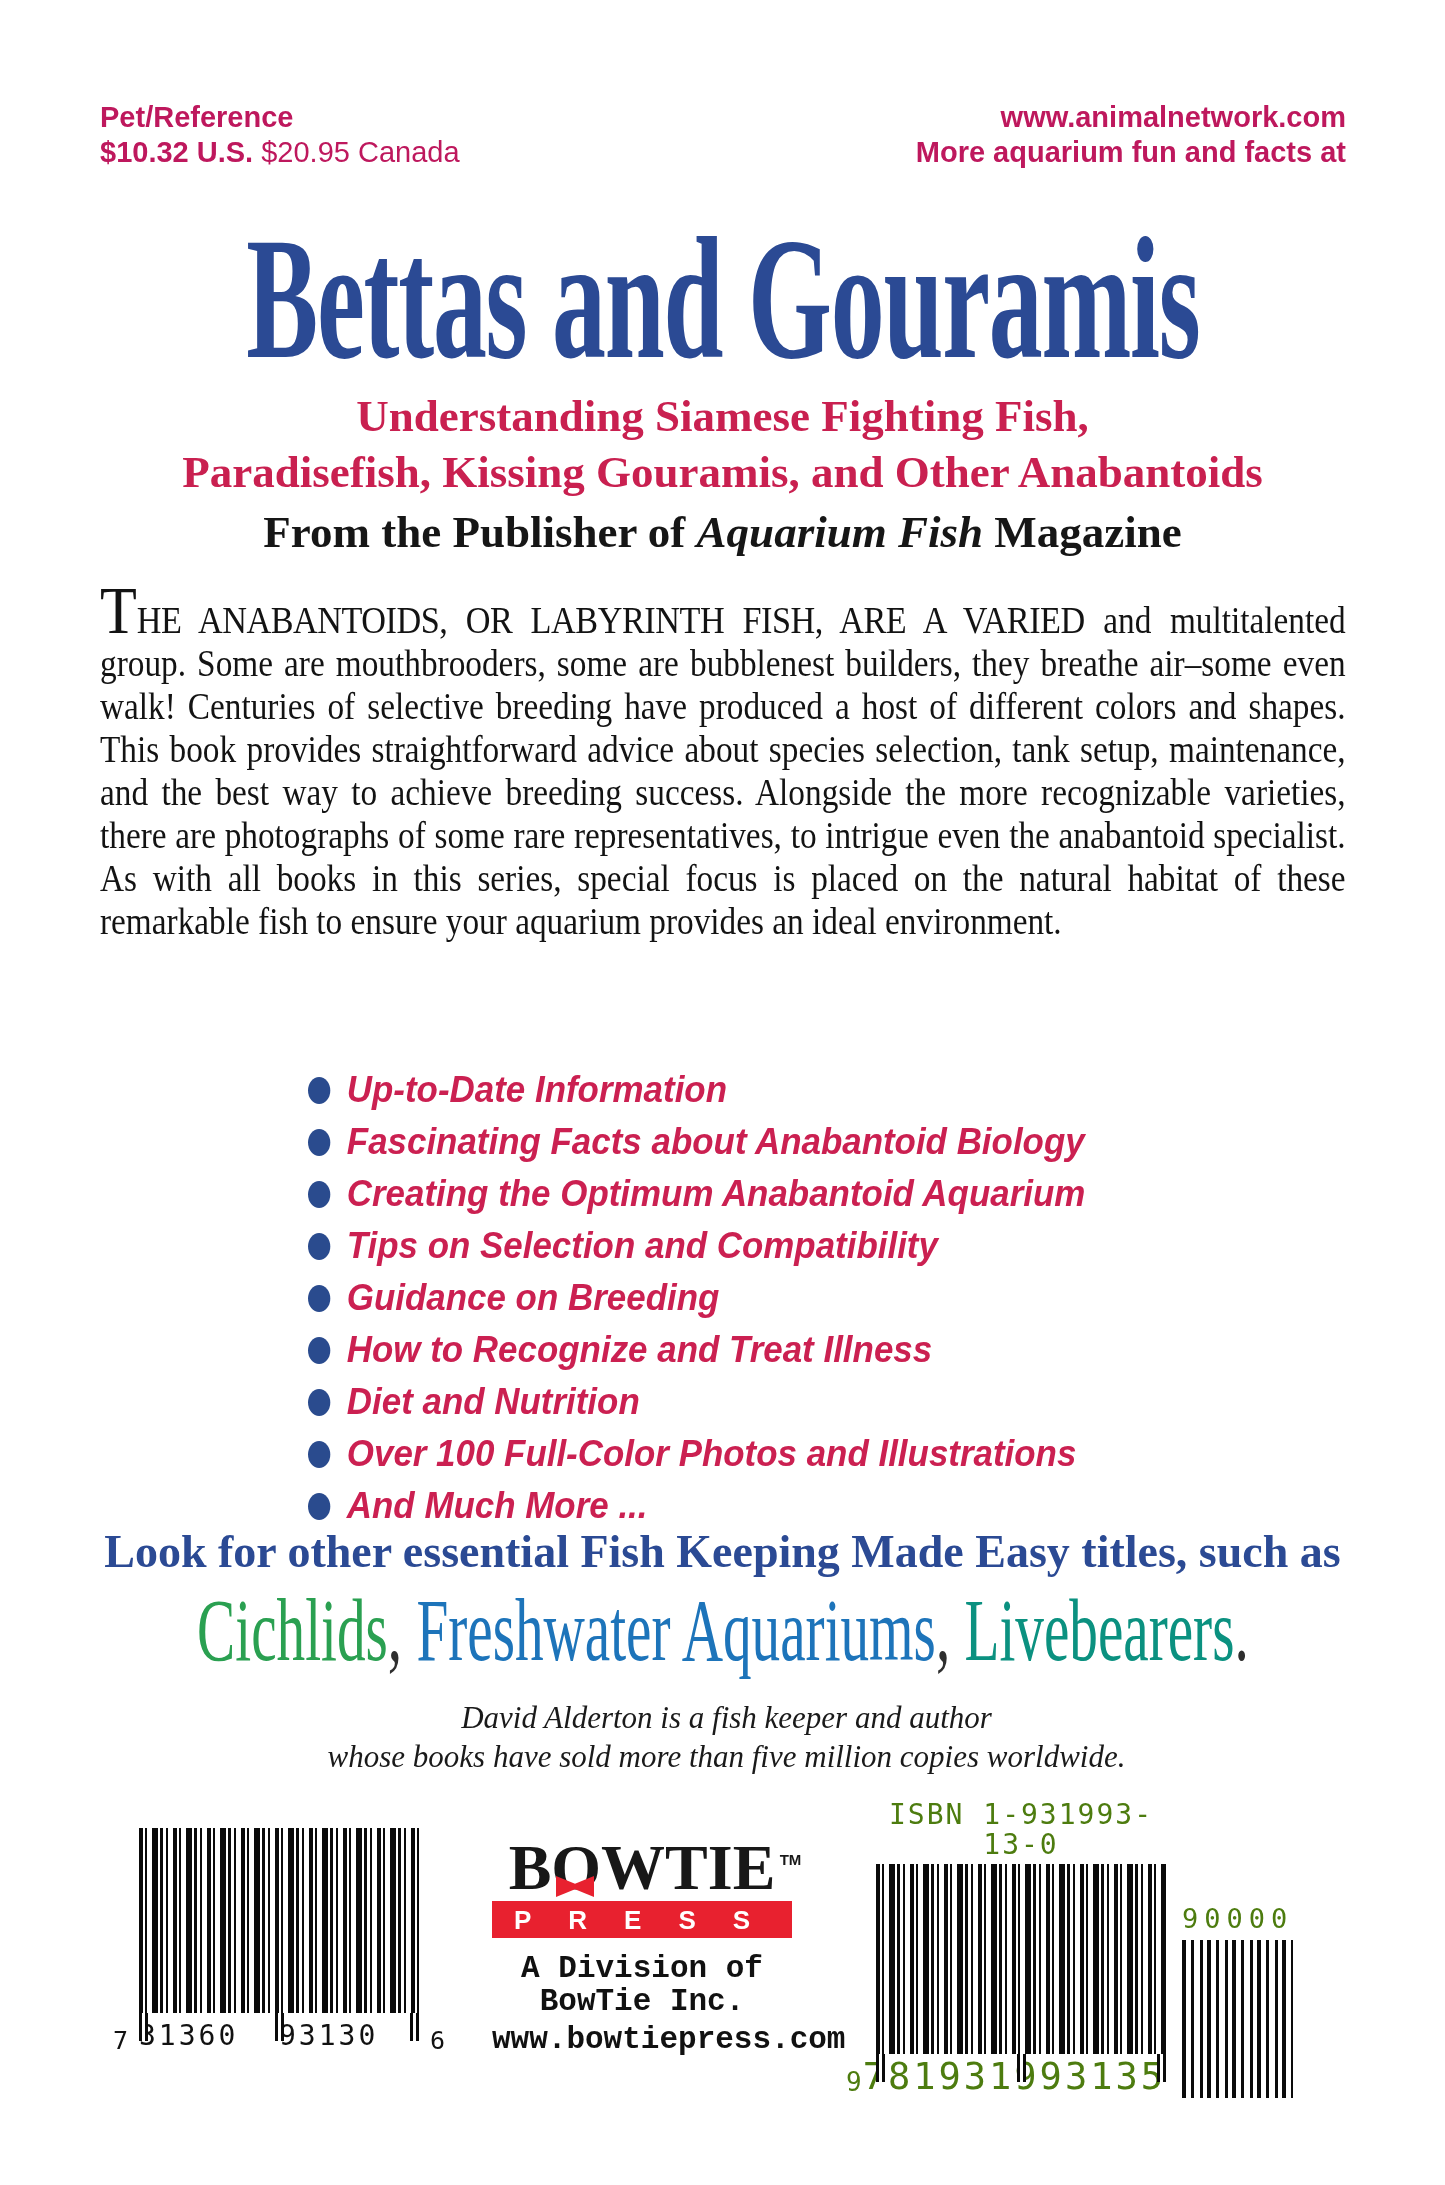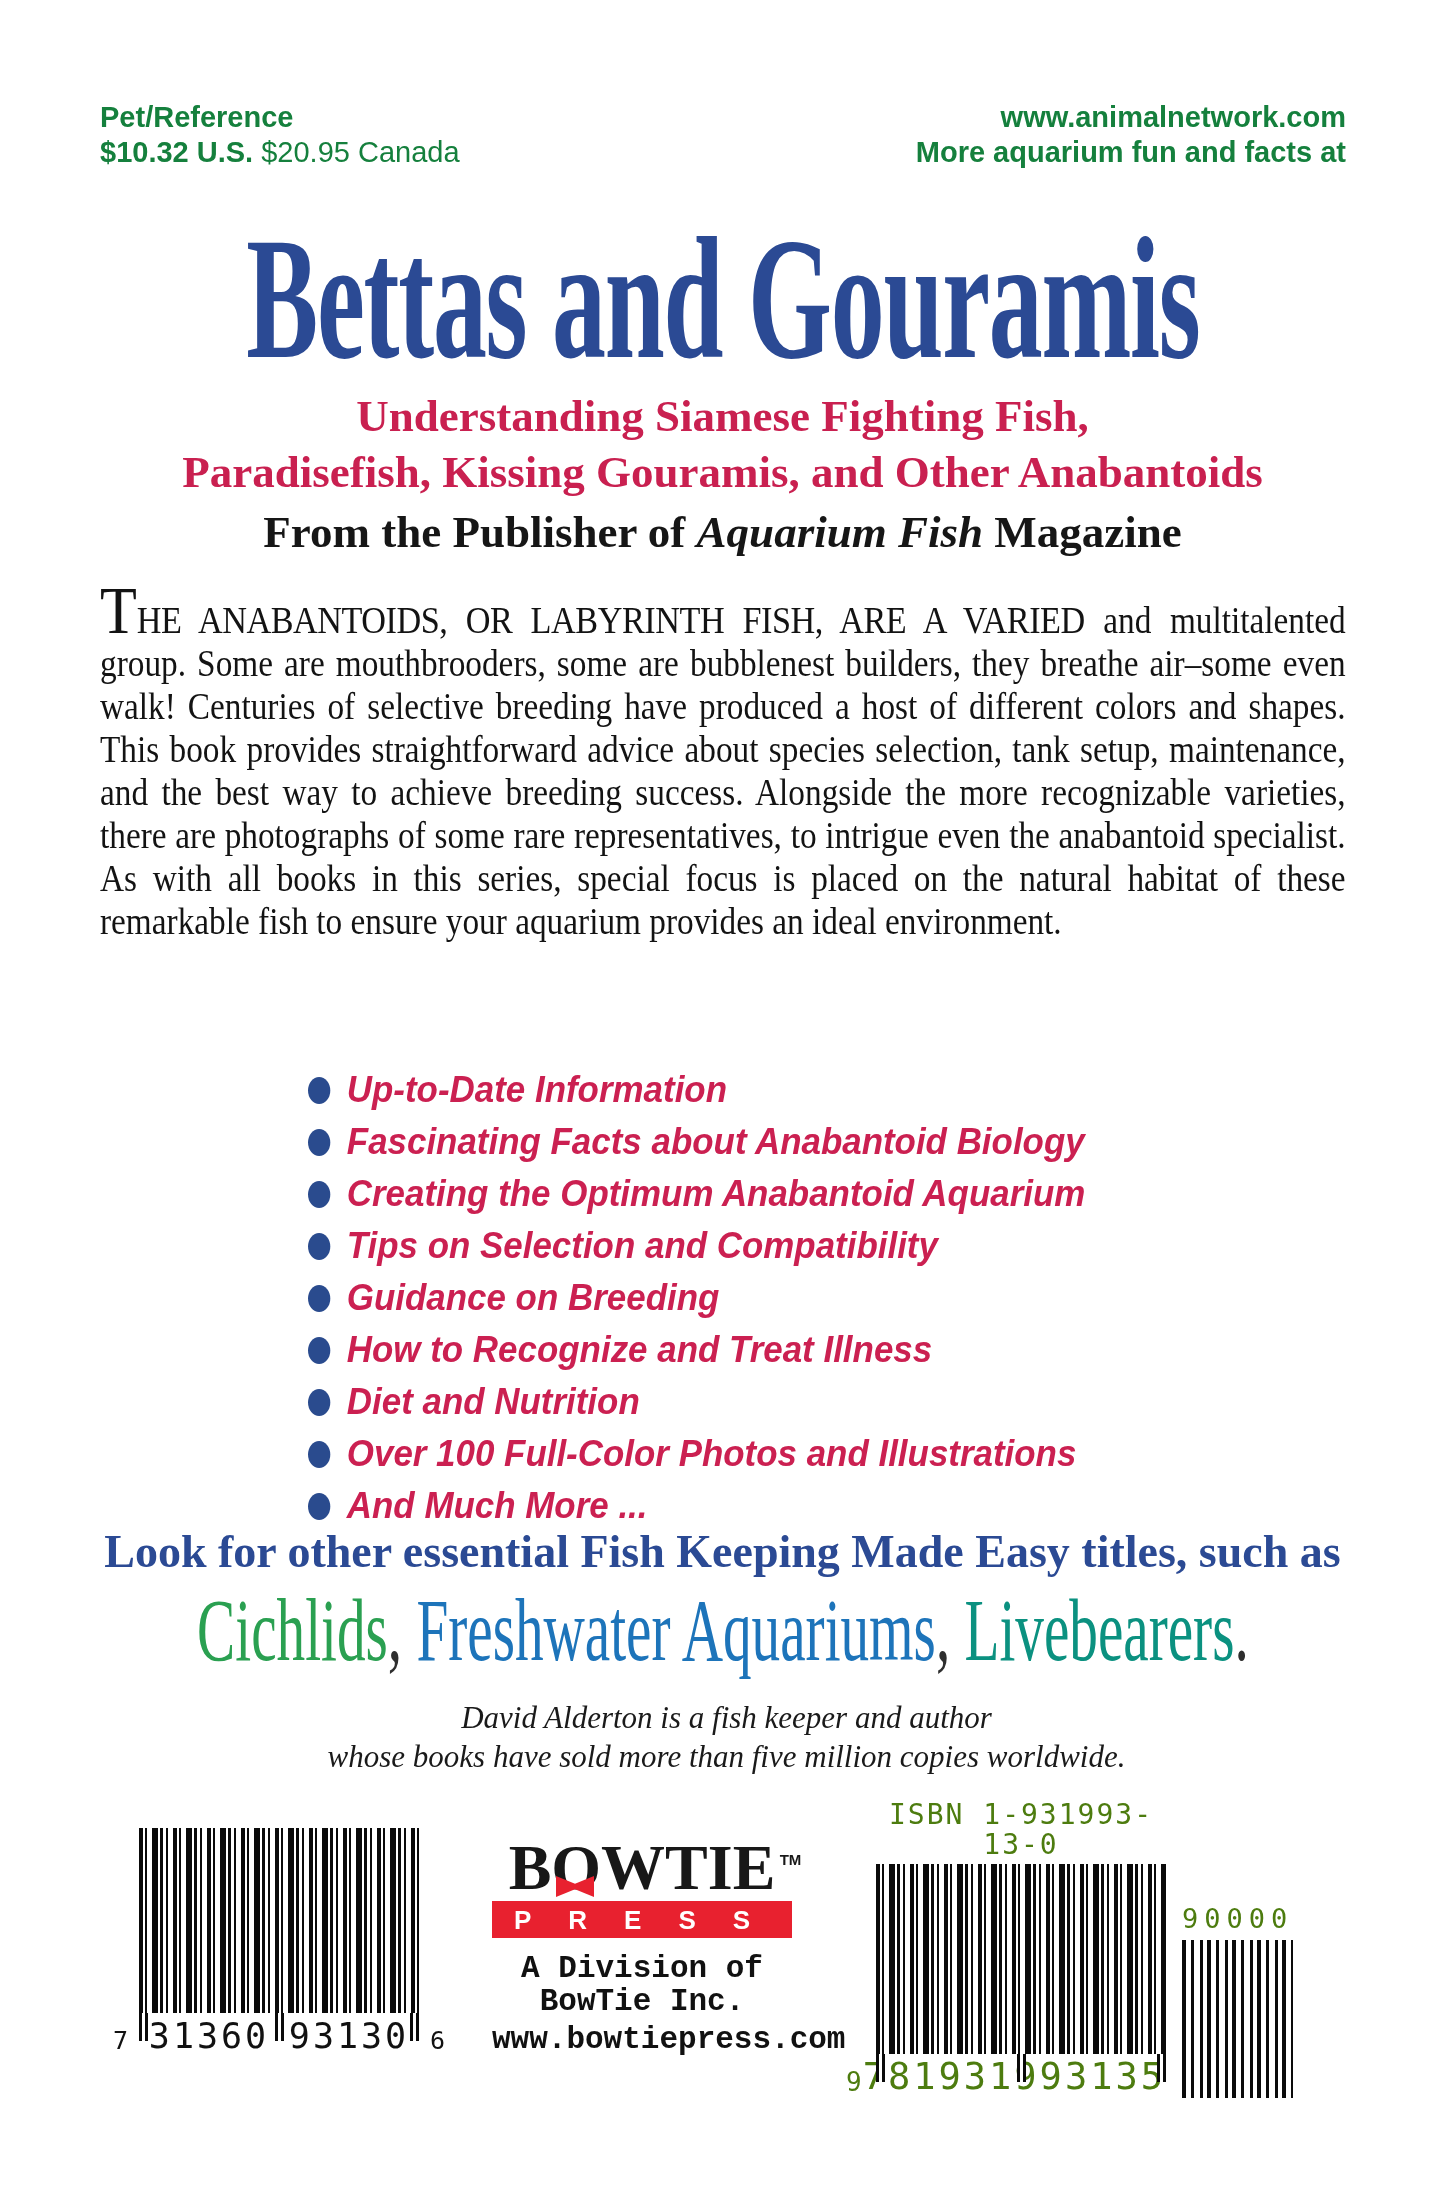--- a/index.html
+++ b/index.html
@@ -1,21 +1,21 @@
 <!DOCTYPE html>
 <html><head>
 <meta charset="utf-8">
 <style>
   html,body{margin:0;padding:0;background:#e9e9e9;}
   .page{position:relative;width:1445px;height:2185px;margin:0 auto;background:#ffffff;overflow:hidden;
         font-family:"Liberation Serif",serif;color:#141414;}
 
   
   .hdr{position:absolute;top:100px;font-family:"Liberation Sans",sans-serif;
-       font-size:29px;line-height:35px;font-weight:bold;color:#15803d;}
+       font-size:29px;line-height:35px;font-weight:bold;color:#be185d;}
   .hdr-left{left:100px;text-align:left;}
   .hdr-right{right:99px;text-align:right;}
   .price-regular{font-weight:normal;}
 
   
   .title{position:absolute;top:216px;left:0;right:0;display:flex;justify-content:center;}
   .title-inner{white-space:nowrap;font-weight:bold;font-size:174px;line-height:166px;
                letter-spacing:-2px;color:#2b4a94;transform:scaleX(0.62);transform-origin:center top;}
   .subtitle{position:absolute;top:388px;left:0;right:0;text-align:center;
             font-weight:bold;font-size:45px;line-height:56px;color:#c92050;}
@@ -58,21 +58,21 @@
   .guard{position:absolute;top:100%;height:28px;width:9px;
          background:repeating-linear-gradient(90deg,#0a0a0a 0 3px,#fff 3px 6px,#0a0a0a 6px 9px);}
   .g-left{left:0;}.g-mid{left:calc(50% - 4px);}.g-right{right:0;}
 
   .upc{position:absolute;left:113px;top:1828px;width:332px;color:#111;}
   .upc .bars-wrap{margin:0 26px;height:185px;}
   .upc-nums{display:flex;align-items:flex-end;margin-top:2px;
             font-family:"DejaVu Sans Mono",monospace;}
   .upc-nums .edge{width:26px;font-size:25px;line-height:32px;}
   .upc-nums .edge:last-child{text-align:right;}
-  .upc-nums .grp{flex:1;text-align:center;font-size:35px;line-height:42px;letter-spacing:3px;}
+  .upc-nums .grp{flex:1;font-size:28px;line-height:42px;letter-spacing:3px;}
 
   .isbn{position:absolute;left:846px;top:1800px;width:440px;
         font-family:"DejaVu Sans Mono",monospace;color:#4d7c0f;}
   .isbn-label{margin-left:30px;width:290px;text-align:center;font-size:28px;
               line-height:30px;letter-spacing:2px;}
   .isbn-row{display:flex;margin-top:4px;}
   .ean{width:320px;}
   .ean .bars-wrap{margin-left:30px;height:190px;}
   .ean-nums{display:flex;align-items:flex-end;margin-top:2px;}
   .ean-nums .edge{width:30px;font-size:26px;line-height:32px;}

